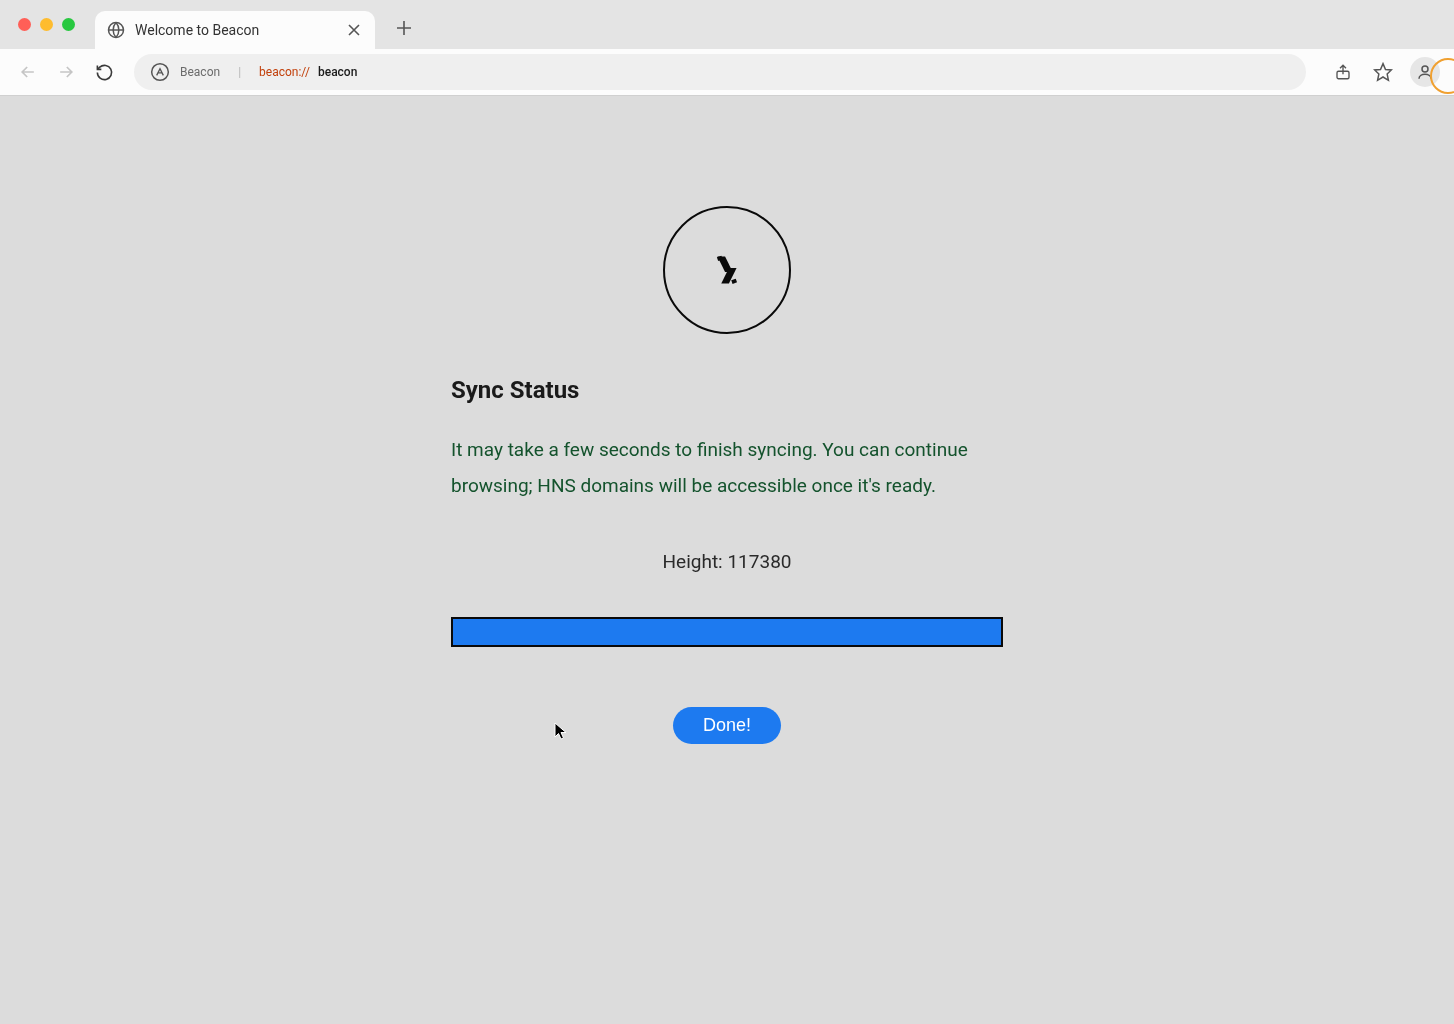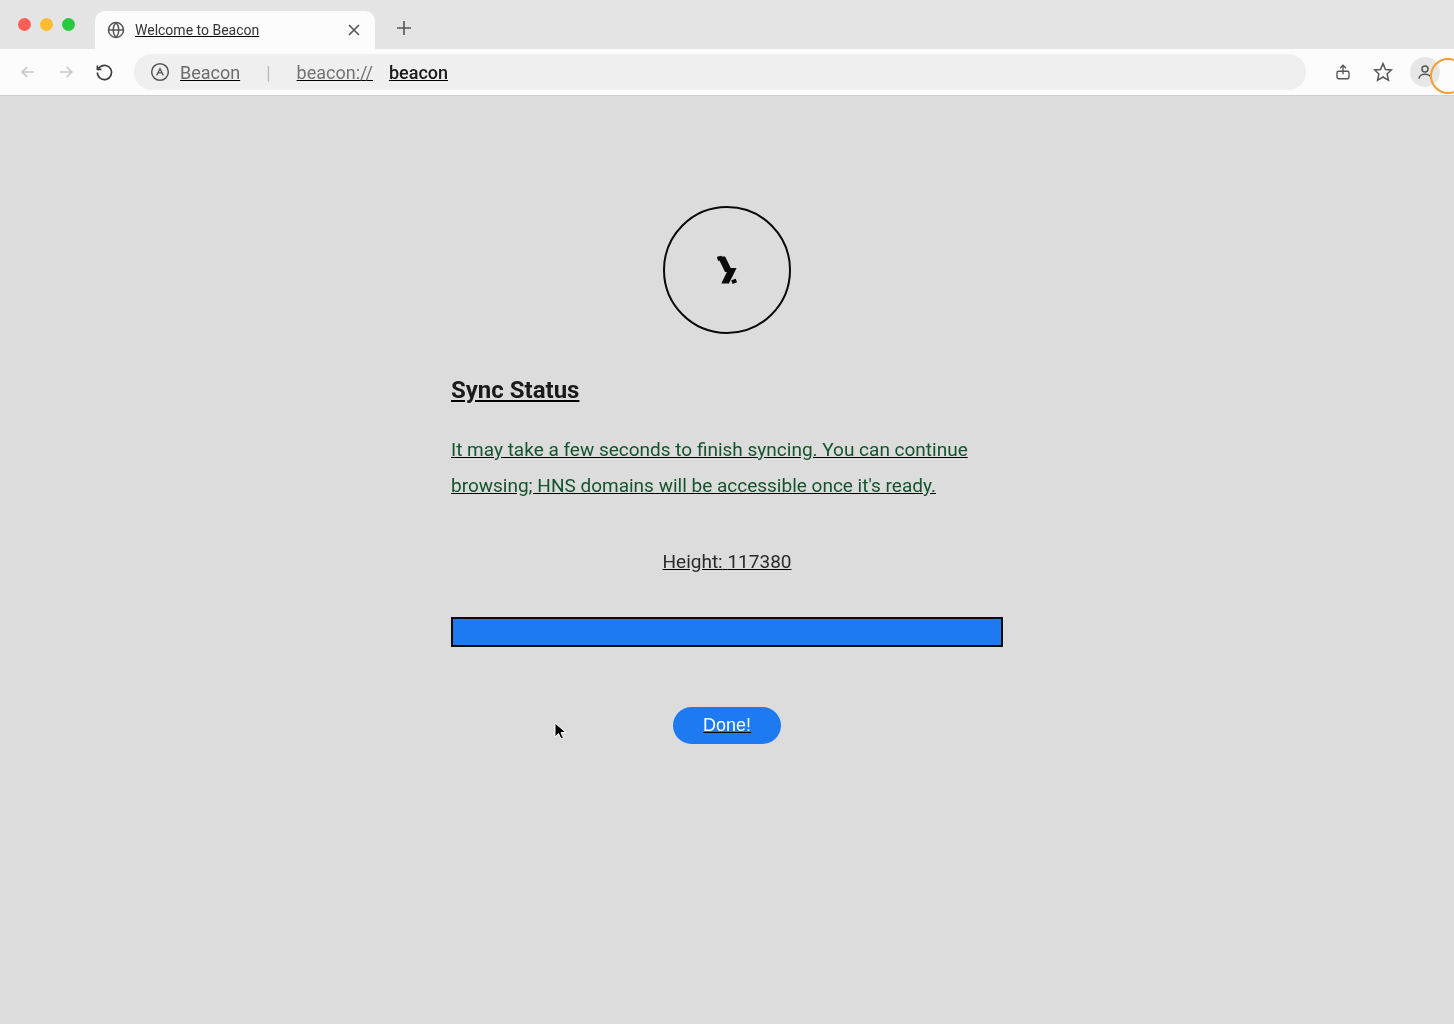--- a/index.html
+++ b/index.html
@@ -141,36 +141,36 @@
       height: 20px;
       display: flex;
       align-items: center;
       justify-content: center;
       color: #555;
     }
 
     .addr-text {
       display: flex;
       align-items: center;
-      font-size: 18px;
+      font-size: 12px;
       color: #333;
-      gap: 16px;
+      gap: 8px;
     }
 
     .addr-product {
       color: #6b6b6b;
     }
 
     .addr-divider {
       color: #b8b8b8;
       margin: 0 10px;
     }
 
     .addr-protocol {
-      color: #737373;
+      color: #c2410c;
     }
 
     .addr-host {
       color: #1a1a1a;
       font-weight: 500;
     }
 
     .toolbar-right {
       display: flex;
       align-items: center;
@@ -284,21 +284,20 @@
       position: absolute;
       left: 554px;
       top: 722px;
       pointer-events: none;
     }
 
     .outer-wrap {
       position: relative;
       width: 1454px;
       height: 1024px;
-      text-decoration: underline;
     }
   </style>
 </head>
 <body>
 
 <div class="outer-wrap">
 
   <div class="browser-chrome">
     <div class="tab-bar">
       <div class="traffic-lights">

